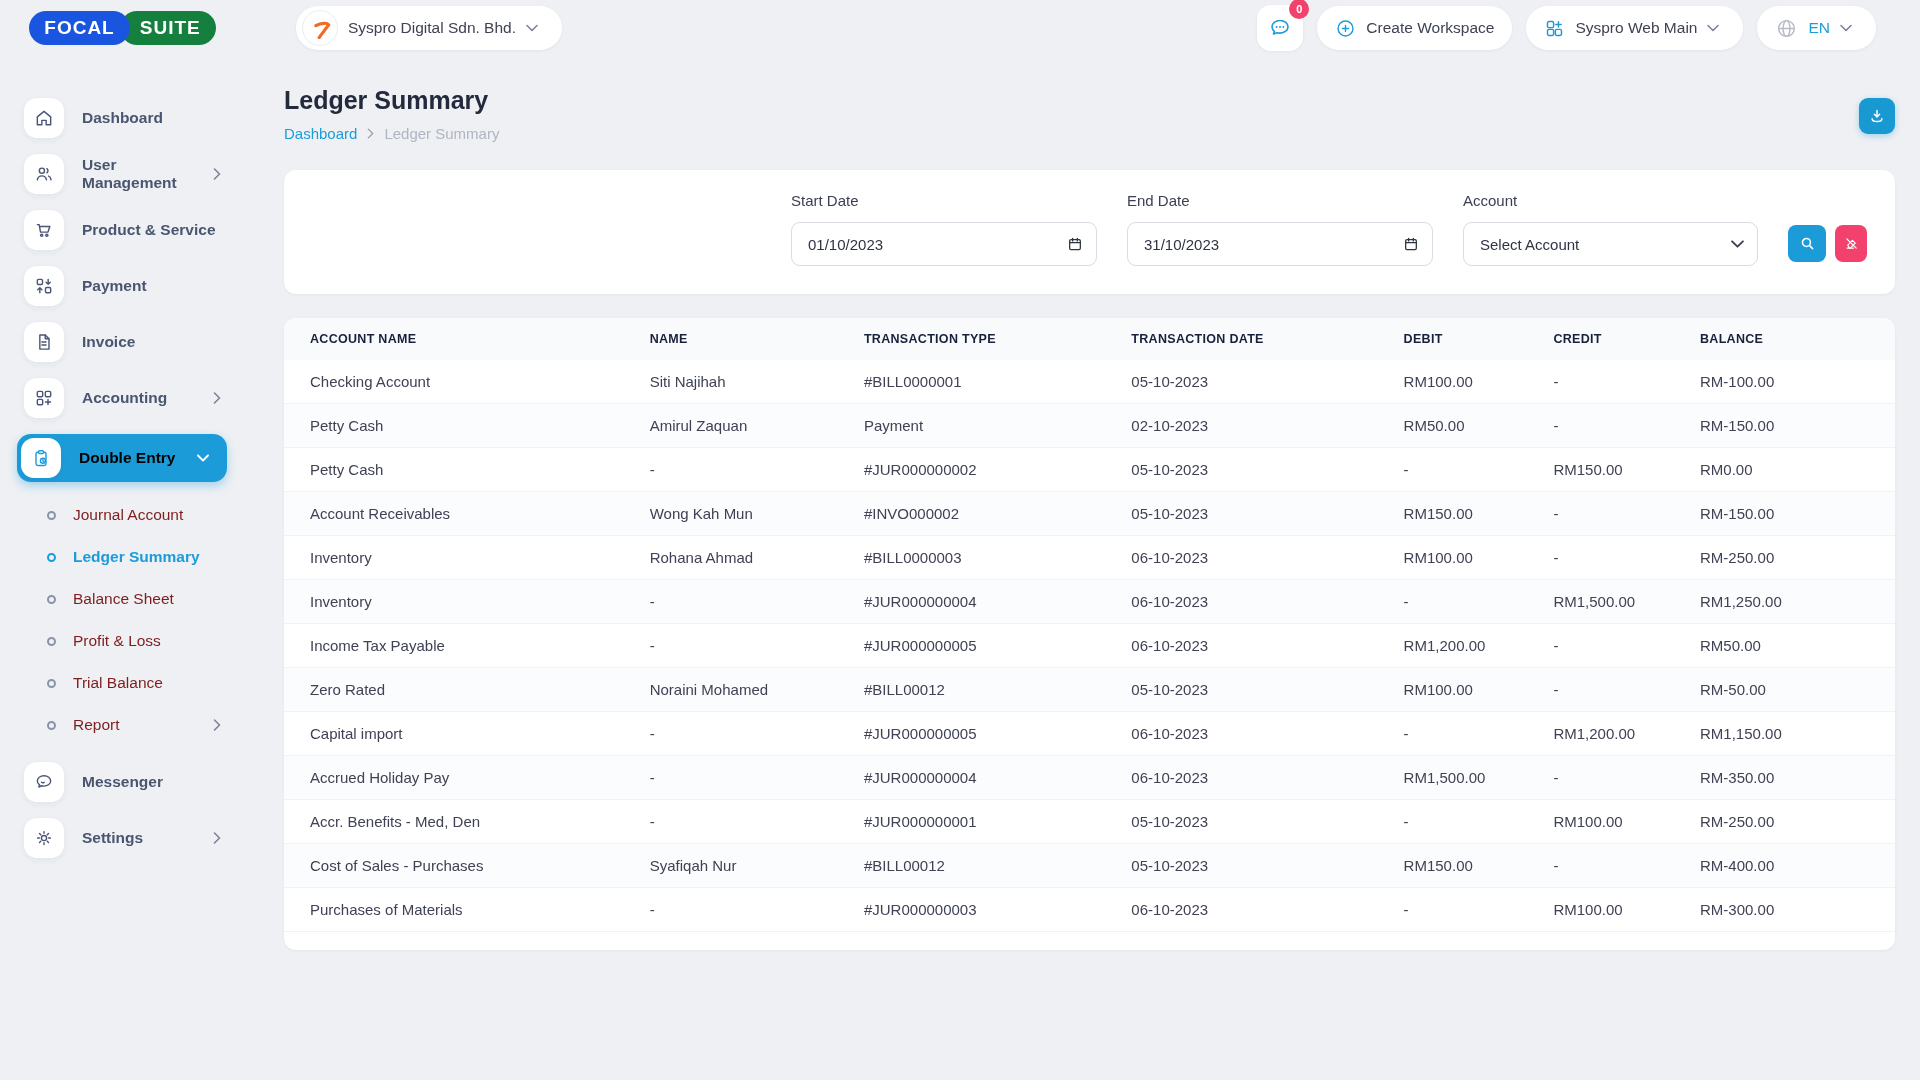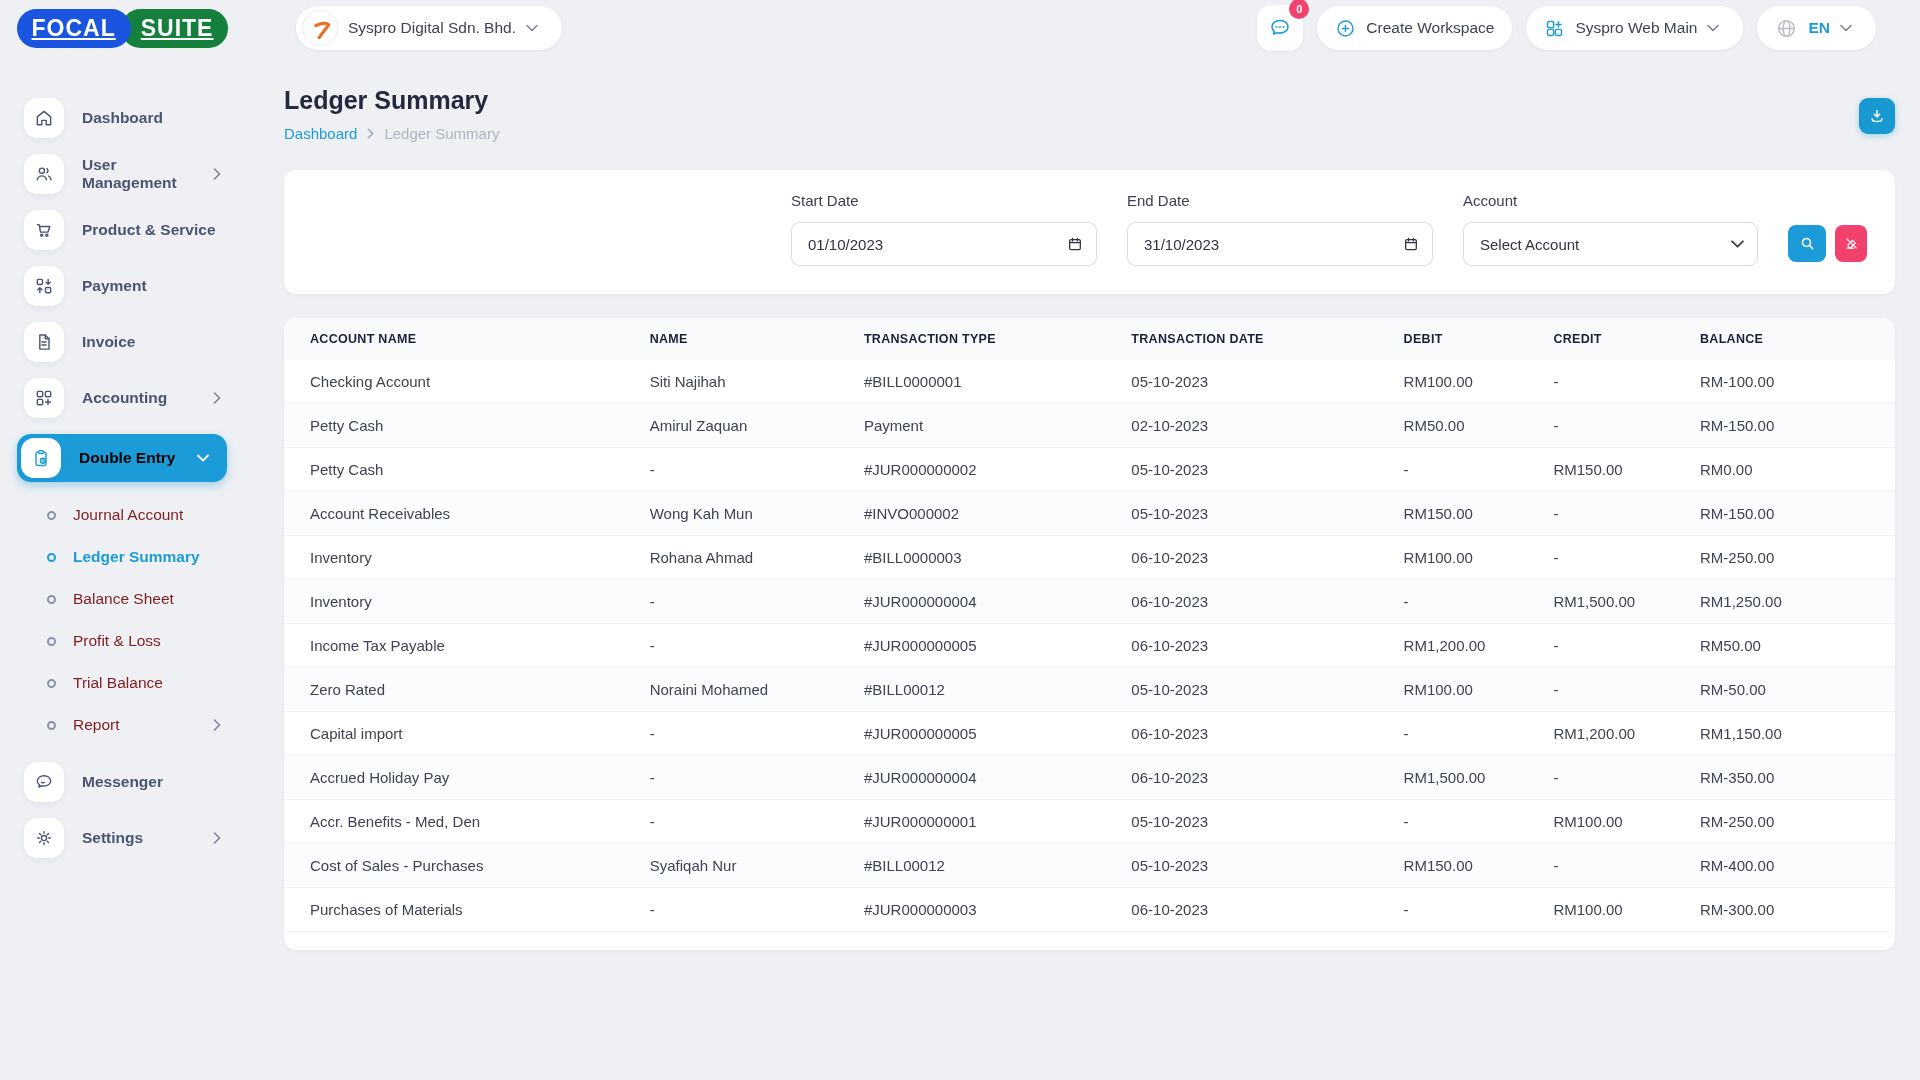--- a/index.html
+++ b/index.html
@@ -15,22 +15,22 @@
   
   .topbar {
     height: 56px;
     display: flex;
     align-items: center;
     padding-right: 44px;
   }
   .logo-zone { width: 245px; display:flex; justify-content:center; align-items:center; flex-shrink:0; }
   .brand { display:flex; align-items:center; }
   .brand-pill {
-    color:#fff; font-weight:700; font-size:23px; letter-spacing:1px;
-    padding:6px 15px; border-radius:20px;text-decoration:underline;
+    color:#fff; font-weight:700; font-size:19px; letter-spacing:1px;
+    padding:6px 15px; border-radius:20px;
   }
   .brand-pill.blue { background:#1a55e0; position:relative; z-index:2; }
   .brand-pill.red  { background:#15803d; margin-left:-10px; padding-left:20px; z-index:1; }
 
   .pill {
     background:#fff; border-radius:24px; height:44px;
     display:flex; align-items:center; gap:10px;
     padding:0 18px; box-shadow:0 1px 3px rgba(56,71,109,.07);
     font-size:15.5px; color:#3f4254; font-weight:500;
     cursor:pointer;
@@ -46,21 +46,21 @@
     width:46px; height:46px; background:#fff; border-radius:14px;
     display:flex; align-items:center; justify-content:center;
     box-shadow:0 1px 3px rgba(56,71,109,.07); position:relative; cursor:pointer;
   }
   .badge {
     position:absolute; top:-6px; right:-6px;
     min-width:20px; height:20px; border-radius:10px;
     background:#f1416c; color:#fff; font-size:11px; font-weight:700;
     display:flex; align-items:center; justify-content:center; padding:0 6px;
   }
-  .lang-code { color:#1b9cd9; font-weight:700; }
+  .lang-code { color:#1b9cd9; font-weight:400; }
 
   
   .app-body { display:flex; align-items:flex-start; }
 
   
   .sidebar { width:245px; flex-shrink:0; padding:42px 18px 0 17px; }
   .nav-item {
     display:flex; align-items:center; gap:18px;
     margin-bottom:16px; cursor:pointer; padding-left:7px;
   }

